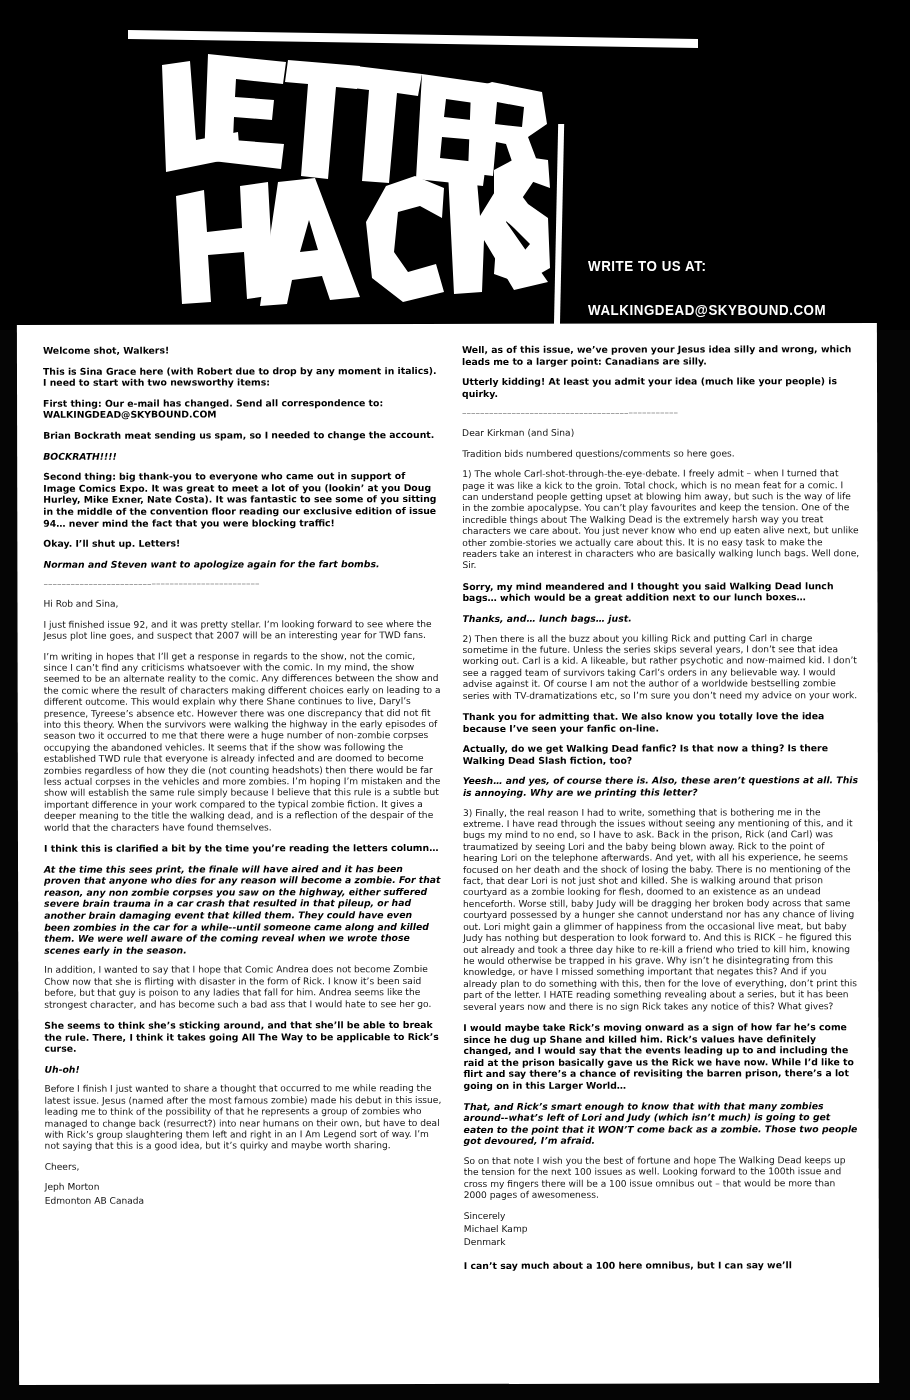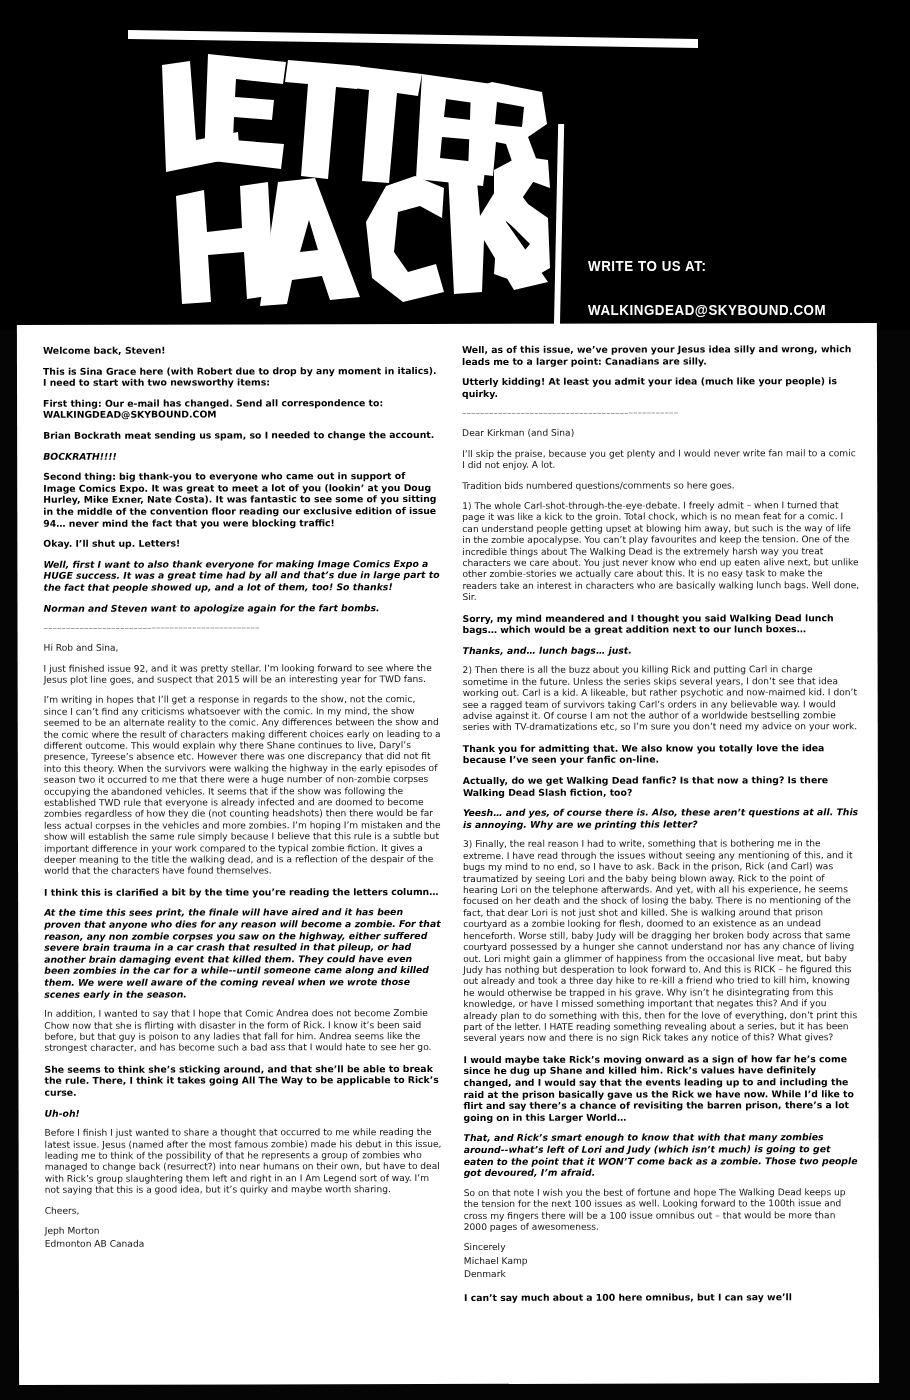--- a/index.html
+++ b/index.html
@@ -182,49 +182,47 @@
 
     <div class="write-block">
       <div class="write-label">WRITE TO US AT:</div>
       <div class="write-email">WALKINGDEAD@SKYBOUND.COM</div>
     </div>
   </div>
 
   <div id="panel">
     <div id="cols">
       <div class="col" id="col-left">
-          <p class="p bold">Welcome back, Steven!</p>
+          <p class="p bold">Welcome shot, Walkers!</p>
           <p class="p bold">This is Sina Grace here (with Robert due to drop by any moment in italics).  I need to start with two newsworthy items:</p>
           <p class="p bold">First thing: Our e-mail has changed.  Send all correspondence to: WALKINGDEAD@SKYBOUND.COM</p>
           <p class="p bold">Brian Bockrath meat sending us spam, so I needed to change the account.</p>
           <p class="p bolditalic">BOCKRATH!!!!</p>
           <p class="p bold">Second thing: big thank-you to everyone who came out in support of Image Comics Expo.  It was great to meet a lot of you (lookin’ at you Doug Hurley, Mike Exner, Nate Costa).  It was fantastic to see some of you sitting in the middle of the convention floor reading our exclusive edition of issue 94… never mind the fact that you were blocking traffic!</p>
           <p class="p bold">Okay.  I’ll shut up.  Letters!</p>
-          <p class="p bolditalic">Well, first I want to also thank everyone for making Image Comics Expo a HUGE success.  It was a great time had by all and that’s due in large part to the fact that people showed up, and a lot of them, too!  So thanks!</p>
           <p class="p bolditalic">Norman and Steven want to apologize again for the fart bombs.</p>
           <div class="sep">––––––––––––––––––––––––––––––––––––––––––––––––</div>
           <p class="p">Hi Rob and Sina,</p>
-          <p class="p">I just finished issue 92, and it was pretty stellar.  I’m looking forward to see where the Jesus plot line goes, and suspect that 2015 will be an interesting year for TWD fans.</p>
+          <p class="p">I just finished issue 92, and it was pretty stellar.  I’m looking forward to see where the Jesus plot line goes, and suspect that 2007 will be an interesting year for TWD fans.</p>
           <p class="p">I’m writing in hopes that I’ll get a response in regards to the show, not the comic, since I can’t find any criticisms whatsoever with the comic.  In my mind, the show seemed to be an alternate reality to the comic.  Any differences between the show and the comic where the result of characters making different choices early on leading to a different outcome.  This would explain why there Shane continues to live, Daryl’s presence, Tyreese’s absence etc.  However there was one discrepancy that did not fit into this theory.  When the survivors were walking the highway in the early episodes of season two it occurred to me that there were a huge number of non-zombie corpses occupying the abandoned vehicles. It seems that if the show was following the established TWD rule that everyone is already infected and are doomed to become zombies regardless of how they die (not counting headshots) then there would be far less actual corpses in the vehicles and more zombies.  I’m hoping I’m mistaken and the show will establish the same rule simply because I believe that this rule is a subtle but important difference in your work compared to the typical zombie fiction.  It gives a deeper meaning to the title the walking dead, and is a reflection of the despair of the world that the characters have found themselves.</p>
           <p class="p bold">I think this is clarified a bit by the time you’re reading the letters column…</p>
           <p class="p bolditalic">At the time this sees print, the finale will have aired and it has been proven that anyone who dies for any reason will become a zombie.  For that reason, any non zombie corpses you saw on the highway, either suffered severe brain trauma in a car crash that resulted in that pileup, or had another brain damaging event that killed them.  They could have even been zombies in the car for a while--until someone came along and killed them.  We were well aware of the coming reveal when we wrote those scenes early in the season.</p>
           <p class="p">In addition, I wanted to say that I hope that Comic Andrea does not become Zombie Chow now that she is flirting with disaster in the form of Rick.  I know it’s been said before, but that guy is poison to any ladies that fall for him.  Andrea seems like the strongest character, and has become such a bad ass that I would hate to see her go.</p>
           <p class="p bold">She seems to think she’s sticking around, and that she’ll be able to break the rule.  There, I think it takes going All The Way to be applicable to Rick’s curse.</p>
           <p class="p bolditalic">Uh-oh!</p>
           <p class="p">Before I finish I just wanted to share a thought that occurred to me while reading the latest issue.  Jesus (named after the most famous zombie) made his debut in this issue, leading me to think of the possibility of that he represents a group of zombies who managed to change back (resurrect?) into near humans on their own, but have to deal with Rick’s group slaughtering them left and right in an I Am Legend sort of way.  I’m not saying that this is a good idea, but it’s quirky and maybe worth sharing.</p>
           <p class="p">Cheers,</p>
           <p class="p sig">Jeph Morton</p>
           <p class="p sig-last">Edmonton AB Canada</p>
         </div>
       <div class="col" id="col-right">
           <p class="p bold">Well, as of this issue, we’ve proven your Jesus idea silly and wrong, which leads me to a larger point: Canadians are silly.</p>
           <p class="p bold">Utterly kidding!  At least you admit your idea (much like your people) is quirky.</p>
           <div class="sep">––––––––––––––––––––––––––––––––––––––––––––––––</div>
           <p class="p">Dear Kirkman (and Sina)</p>
-          <p class="p">I’ll skip the praise, because you get plenty and I would never write fan mail to a comic I did not enjoy. A lot.</p>
           <p class="p">Tradition bids numbered questions/comments so here goes.</p>
           <p class="p">1) The whole Carl-shot-through-the-eye-debate. I freely admit – when I turned that page it was like a kick to the groin. Total chock, which is no mean feat for a comic. I can understand people getting upset at blowing him away, but such is the way of life in the zombie apocalypse. You can’t play favourites and keep the tension. One of the incredible things about The Walking Dead is the extremely harsh way you treat characters we care about. You just never know who end up eaten alive next, but unlike other zombie-stories we actually care about this. It is no easy task to make the readers take an interest in characters who are basically walking lunch bags. Well done, Sir.</p>
           <p class="p bold">Sorry, my mind meandered and I thought you said Walking Dead lunch bags… which would be a great addition next to our lunch boxes…</p>
           <p class="p bolditalic">Thanks, and… lunch bags… just.</p>
           <p class="p">2) Then there is all the buzz about you killing Rick and putting Carl in charge sometime in the future. Unless the series skips several years, I don’t see that idea working out. Carl is a kid. A likeable, but rather psychotic and now-maimed kid. I don’t see a ragged team of survivors taking Carl’s orders in any believable way. I would advise against it. Of course I am not the author of a worldwide bestselling zombie series with TV-dramatizations etc, so I’m sure you don’t need my advice on your work.</p>
           <p class="p bold">Thank you for admitting that.  We also know you totally love the idea because I’ve seen your fanfic on-line.</p>
           <p class="p bold">Actually, do we get Walking Dead fanfic?  Is that now a thing?  Is there Walking Dead Slash fiction, too?</p>
           <p class="p bolditalic">Yeesh… and yes, of course there is.  Also, these aren’t questions at all.  This is annoying.  Why are we printing this letter?</p>
           <p class="p">3) Finally, the real reason I had to write, something that is bothering me in the extreme. I have read through the issues without seeing any mentioning of this, and it bugs my mind to no end, so I have to ask. Back in the prison, Rick (and Carl) was traumatized by seeing Lori and the baby being blown away. Rick to the point of hearing Lori on the telephone afterwards. And yet, with all his experience, he seems focused on her death and the shock of losing the baby. There is no mentioning of the fact, that dear Lori is not just shot and killed. She is walking around that prison courtyard as a zombie looking for flesh, doomed to an existence as an undead henceforth. Worse still, baby Judy will be dragging her broken body across that same courtyard possessed by a hunger she cannot understand nor has any chance of living out. Lori might gain a glimmer of happiness from the occasional live meat, but baby Judy has nothing but desperation to look forward to. And this is RICK – he figured this out already and took a three day hike to re-kill a friend who tried to kill him, knowing he would otherwise be trapped in his grave. Why isn’t he disintegrating from this knowledge, or have I missed something important that negates this? And if you already plan to do something with this, then for the love of everything, don’t print this part of the letter. I HATE reading something revealing about a series, but it has been several years now and there is no sign Rick takes any notice of this? What gives?</p>
           <p class="p bold">I would maybe take Rick’s moving onward as a sign of how far he’s come since he dug up Shane and killed him.  Rick’s values have definitely changed, and I would say that the events leading up to and including the raid at the prison basically gave us the Rick we have now.  While I’d like to flirt and say there’s a chance of revisiting the barren prison, there’s a lot going on in this Larger World…</p>

